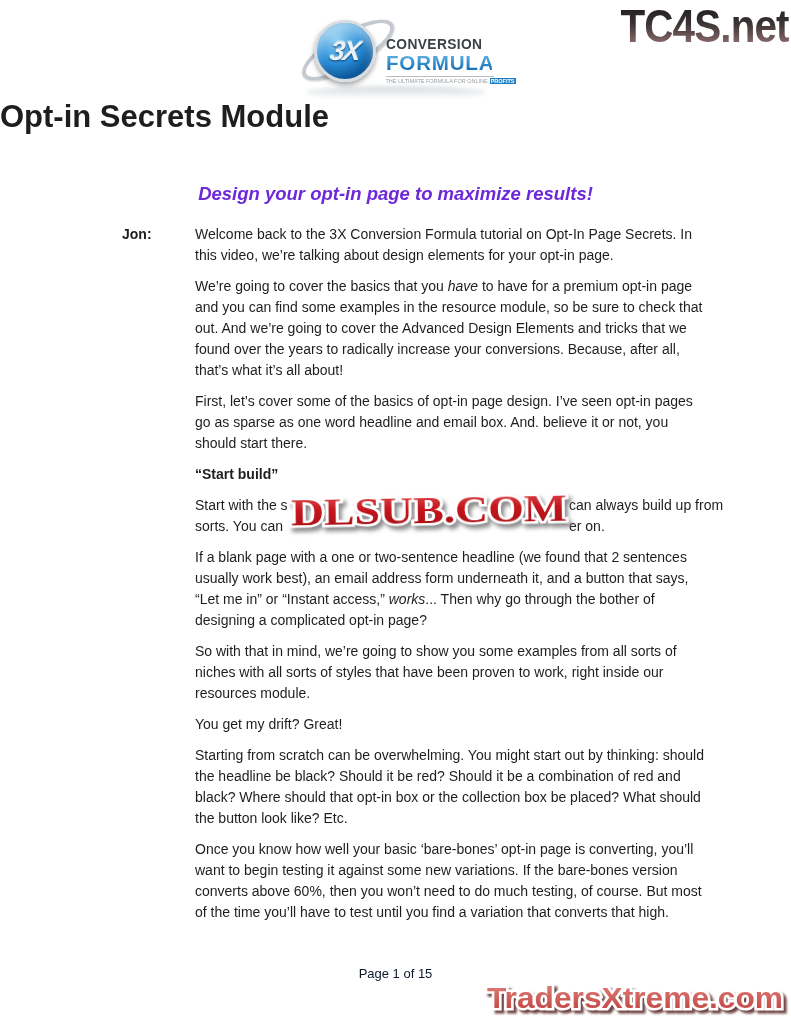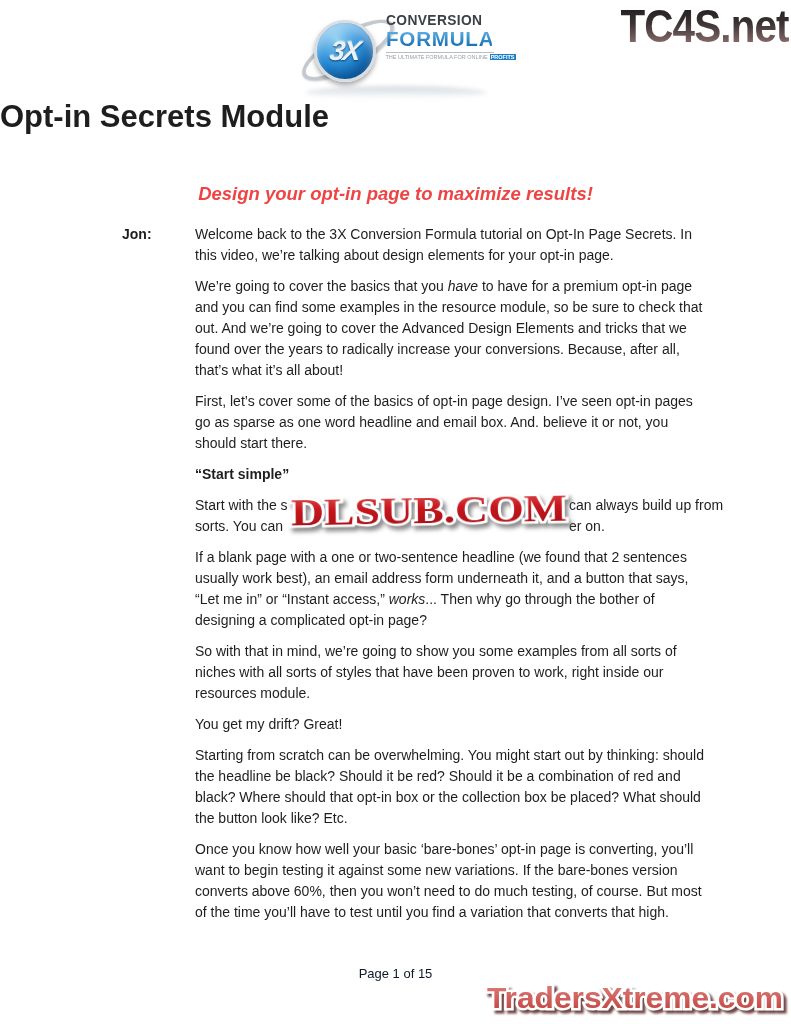--- a/index.html
+++ b/index.html
@@ -23,21 +23,21 @@
     background:radial-gradient(circle at 35% 28%, #8fd0f2, #2a8ed8 45%, #0d5a9e 72%, #073a6d 95%);
     border:3px solid #d8dde1; z-index:2;
     box-shadow:0 3px 5px rgba(0,0,0,.35), inset 0 8px 10px rgba(255,255,255,.45);
     display:flex; align-items:center; justify-content:center;
   }
   .logo-mark {
     font-weight:bold; font-style:italic; font-size:27px; letter-spacing:-2px;
     transform:skewX(-8deg); color:#e9f2f8;
     text-shadow:0 1px 2px #0a3a66, 0 -1px 1px rgba(255,255,255,.6);
   }
-  .logo-text { position:absolute; left:88px; top:4px; width:108px; z-index:3; }
+  .logo-text { position:absolute; left:88px; top:28px; width:108px; z-index:3; }
   .logo-line1 {
     font-weight:bold; font-size:14.5px; color:#3c4146; letter-spacing:.4px;
     transform:scaleX(.95); transform-origin:left;
   }
   .logo-line2 {
     font-weight:bold; font-size:21px; letter-spacing:.8px; line-height:22px;
     background:linear-gradient(#6fbce8, #2f89c9 55%, #0f5ea6);
     -webkit-background-clip:text; background-clip:text;
     -webkit-text-fill-color:transparent; color:transparent;
     transform:scaleX(.98); transform-origin:left;
@@ -102,38 +102,38 @@
       <div class="logo-tag">
         <span>THE ULTIMATE FORMULA FOR ONLINE</span>
         <span class="logo-tag-chip">PROFITS</span>
       </div>
     </div>
   </div>
 
   <div class="tc4s">TC4S.net</div>
 
   <div class="title">Opt-in Secrets Module</div>
-  <div class="tagline" style="color: #ef4444;">Design your opt-in page to maximize results!</div>
+  <div class="tagline" style="color: #6d28d9;">Design your opt-in page to maximize results!</div>
 
   <div class="transcript">
       <div class="row">
         <div class="speaker">Jon:</div>
         <div class="ptext">Welcome back to the 3X Conversion Formula tutorial on Opt-In Page Secrets. In this video, we’re talking about design elements for your opt-in page.</div>
       </div>
       <div class="row">
         <div class="speaker"></div>
         <div class="ptext">We’re going to cover the basics that you <span class="it">have</span> to have for a premium opt-in page and you can find some examples in the resource module, so be sure to check that out. And we’re going to cover the Advanced Design Elements and tricks that we found over the years to radically increase your conversions. Because, after all, that’s what it’s all about!</div>
       </div>
       <div class="row">
         <div class="speaker"></div>
         <div class="ptext">First, let’s cover some of the basics of opt-in page design. I’ve seen opt-in pages go as sparse as one word headline and email box. And. believe it or not, you should start there.</div>
       </div>
       <div class="row">
         <div class="speaker"></div>
-        <div class="ptext"><span class="bd">“Start simple”</span></div>
+        <div class="ptext"><span class="bd">“Start build”</span></div>
       </div>
       <div class="row">
         <div class="speaker"></div>
         <div class="ptext">
           <div class="obs-line"><span>Start with the s</span><span class="obs-end">can always build up from</span></div>
           <div class="obs-line"><span>sorts. You can</span><span class="obs-end">er on.</span></div>
           <div class="dlsub">
     <svg width="292" height="52" viewBox="0 0 292 52">
       <defs>
         <linearGradient id="dlg" x1="0" y1="0" x2="0" y2="1">

